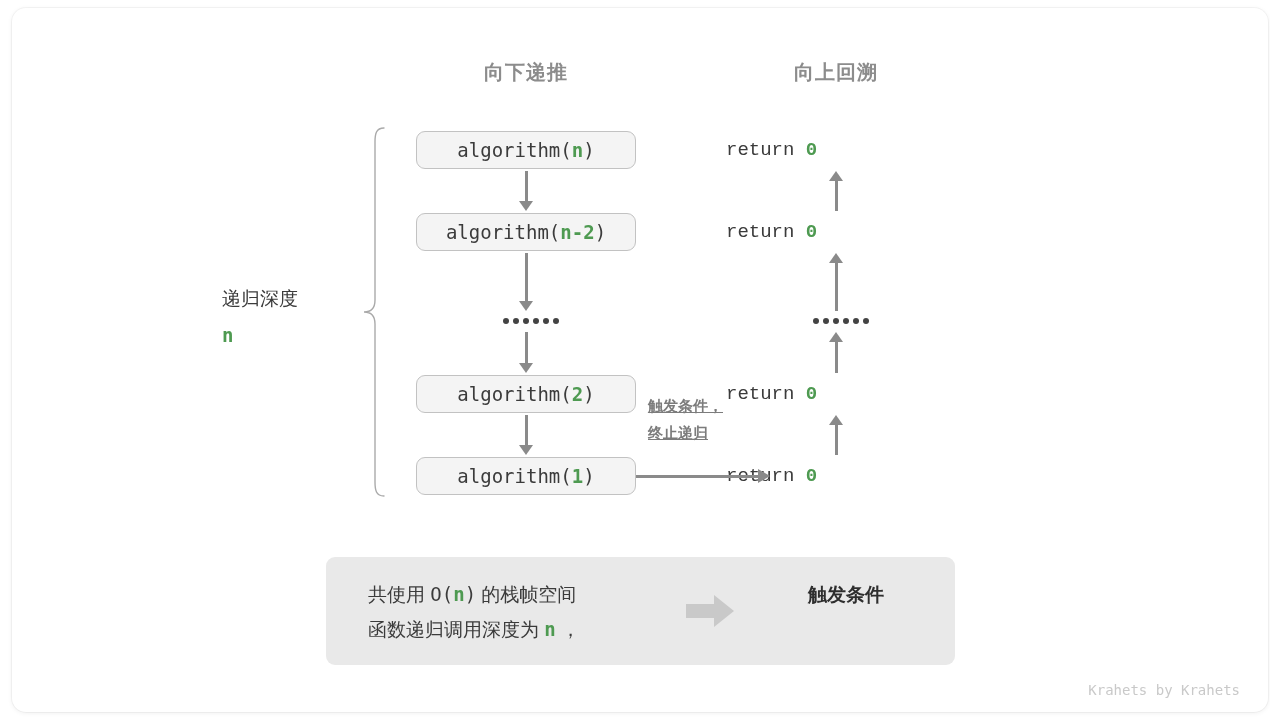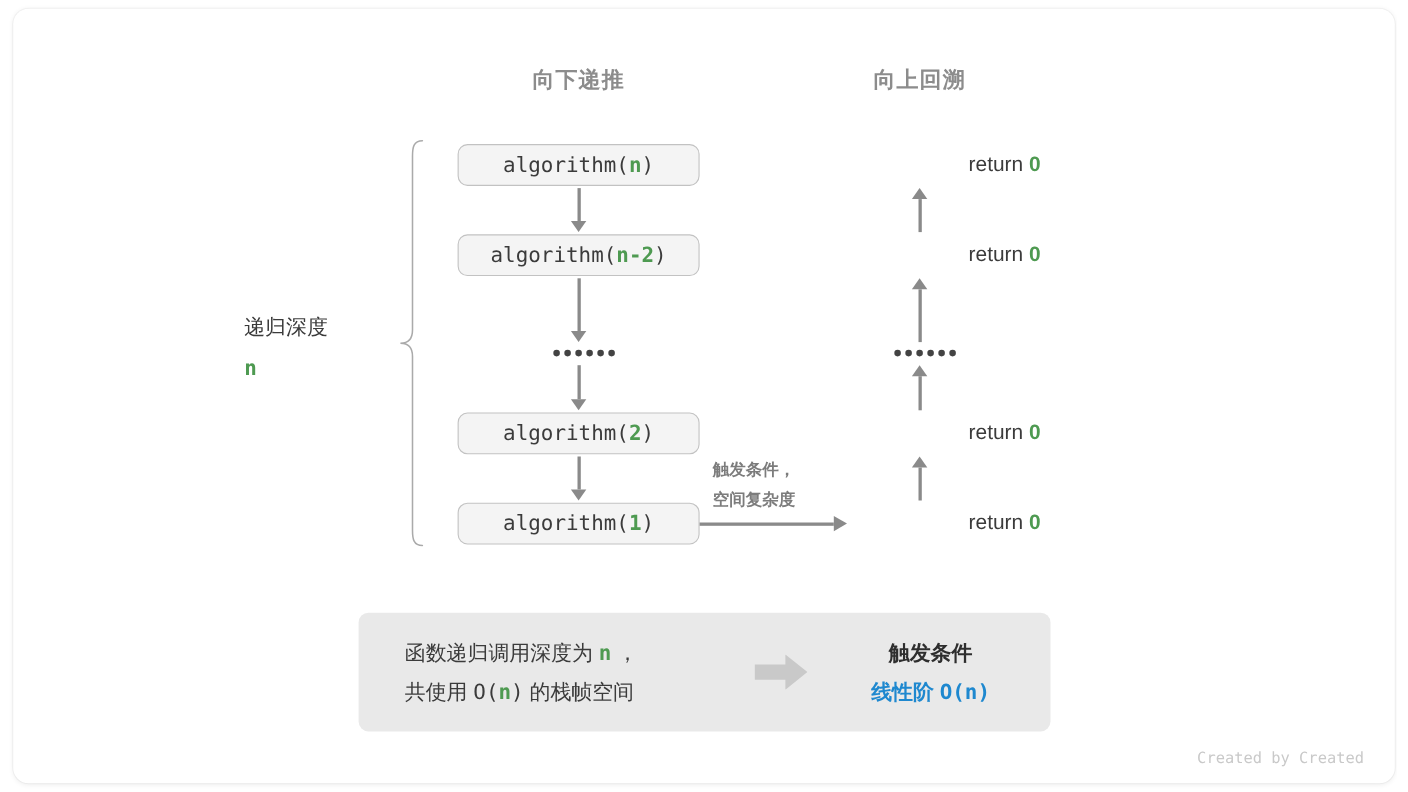--- a/index.html
+++ b/index.html
@@ -67,22 +67,22 @@
   #box-n   { top: 131px; }
   #box-n1  { top: 213px; }
   #box-2   { top: 375px; }
   #box-1   { top: 457px; }
 
   
   .ret-label {
     position: absolute;
     left: 726px;
     width: 220px;
-    text-align: right;
-    font-family: Liberation Sans, sans-serif;
+    text-align: left;
+    font-family: Liberation Mono, monospace;
     font-size: 19px;
     color: #3b3b3b;
     white-space: nowrap;
   }
   .ret-label .hl { color: #4e9a51; font-weight: bold; }
   #ret-1 { top: 139px; }
   #ret-2 { top: 221px; }
   #ret-3 { top: 383px; }
   #ret-4 { top: 465px; }
 
@@ -159,26 +159,27 @@
     height: 0;
     border-top: 7px solid transparent;
     border-bottom: 7px solid transparent;
     border-left: 12px solid #8a8a8a;
   }
 
   
   #trigger {
     position: absolute;
     left: 648px;
-    top: 414px;
+    top: 392px;
     font-size: 15px;
     font-weight: bold;
     color: #7c7c7c;
     line-height: 27px;
     white-space: nowrap;
+    text-decoration: underline;
   }
 
   
   #depth-label {
     position: absolute;
     left: 222px;
     top: 281px;
     width: 132px;
     text-align: left;
     font-size: 19px;
@@ -376,33 +377,32 @@
     <div class="stem" style="top:10px; height:30px;"></div>
   </div>
 
   <div id="h-arrow">
     <div class="stem"></div>
     <div class="head"></div>
   </div>
 
   <div id="trigger">
     <div>触发条件，</div>
-    <div>空间复杂度</div>
+    <div>终止递归</div>
   </div>
 
   <div id="summary">
     <div id="summary-left">
+      <div><span>共使用 </span><span class="mono">O(</span><span class="hl">n</span><span class="mono">)</span><span> 的栈帧空间</span></div>
       <div><span>函数递归调用深度为 </span><span class="hl">n</span><span> ，</span></div>
-      <div><span>共使用 </span><span class="mono">O(</span><span class="hl">n</span><span class="mono">)</span><span> 的栈帧空间</span></div>
     </div>
 
     <svg id="block-arrow" viewBox="0 0 48 32">
       <path d="M0 9 L28 9 L28 0 L48 16 L28 32 L28 23 L0 23 Z" fill="#c9c9c9"></path>
     </svg>
 
     <div id="summary-right">
       <span class="title">触发条件</span>
-      <span class="value"><span>线性阶 </span><span class="mono">O(n)</span></span>
     </div>
   </div>
 
-  <div id="credit">Created by Created</div>
+  <div id="credit">Krahets by Krahets</div>
 </div>
 
 </body></html>

